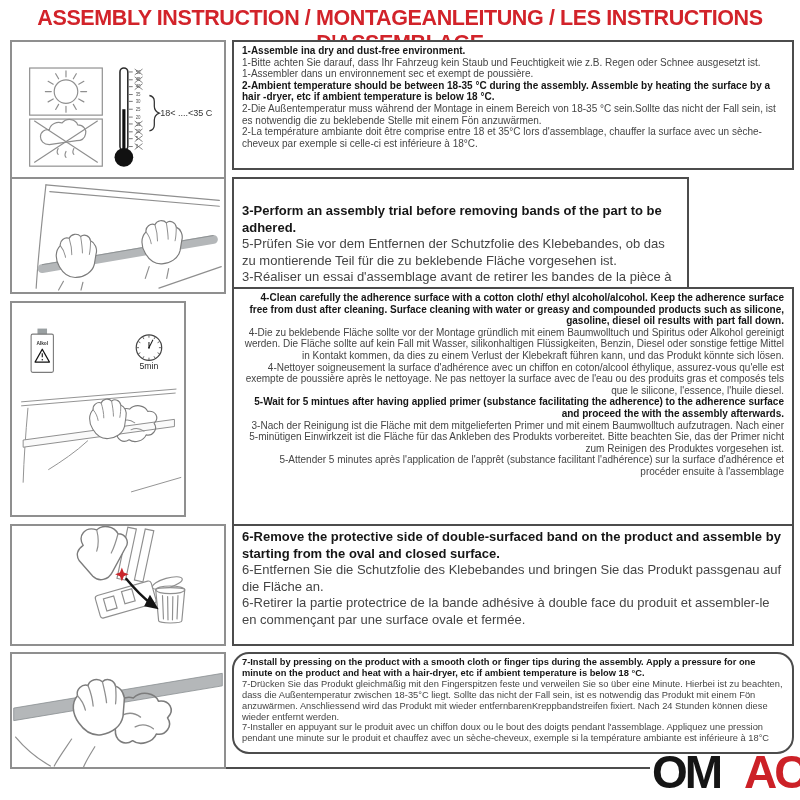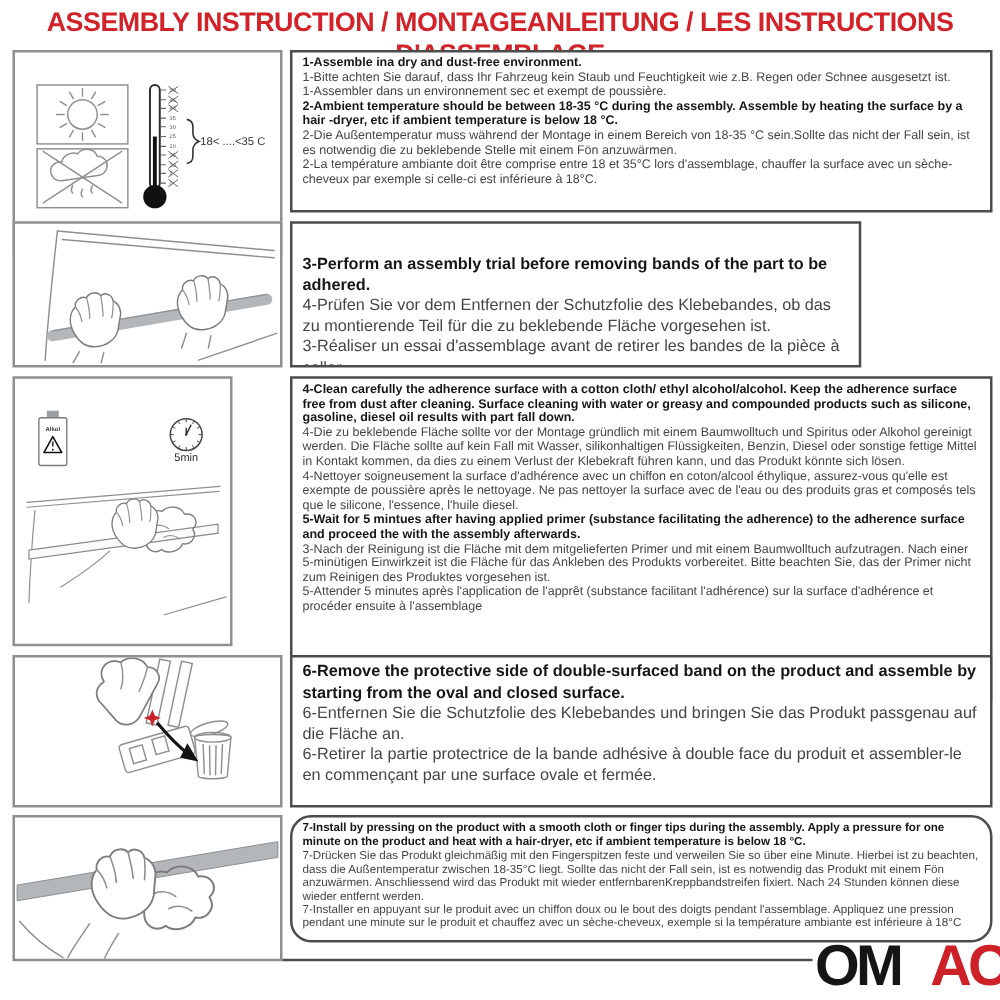--- a/index.html
+++ b/index.html
@@ -19,21 +19,21 @@
   .xsmall p { font-size:9.3px;  line-height:10.9px; }
   .large  p { font-size:13px;   line-height:16.5px; }
   .txt p.b { font-weight:bold; color:#161616; }
   .gap { margin-top:10px; }
 
   #row1i {left:10px;  top:40px;  width:216px; height:164px;}
   #row1t {left:232px; top:40px;  width:562px; height:130px;}
   #row2i {left:10px;  top:177px; width:216px; height:117px;}
   #row2t {left:232px; top:177px; width:457px; height:117px; padding-top:24px;}
   #row3i {left:10px;  top:301px; width:176px; height:216px;}
-  #row3t {left:232px; top:301px; width:562px; height:260px;}
+  #row3t {left:232px; top:287px; width:562px; height:260px;text-align:right;}
   #row4i {left:10px;  top:524px; width:216px; height:122px;}
   #row4t {left:232px; top:524px; width:562px; height:122px; }
   #row5i {left:10px;  top:652px; width:216px; height:117px;}
   #row5t {left:232px; top:652px; width:562px; height:102px;border-radius:17px;}
 
   .rule { position:absolute; left:226px; top:767px; width:424px; height:2px; background:#4c4c4c; }
   .logo {
     position:absolute; left:652px; top:747px; width:146px; height:50px;
     font-weight:bold; font-size:46px; letter-spacing:-3px; line-height:50px; text-align:right;
     white-space:nowrap;
@@ -126,21 +126,21 @@
       <line x1="30" y1="88" x2="206" y2="58" stroke="#8d9193" stroke-width="1"></line>
     </g>
     <use href="#fist" transform="translate(40,62) rotate(-9) scale(0.85)"></use>
     <path class="ln2" d="M52,105 L47,114 M72,106 L70,114"></path>
     <use href="#fist" transform="translate(128,48) rotate(-9) scale(0.85)"></use>
     <path class="ln2" d="M140,90 L136,102 M160,92 L158,102"></path>
   </svg>
 </div>
 <div class="txt large" id="row2t">
   <p class="b">3-Perform an assembly trial before removing bands of the part to be adhered.</p>
-  <p>4-Prüfen Sie vor dem Entfernen der Schutzfolie des Klebebandes, ob das zu montierende Teil für die zu beklebende Fläche vorgesehen ist.</p>
+  <p>5-Prüfen Sie vor dem Entfernen der Schutzfolie des Klebebandes, ob das zu montierende Teil für die zu beklebende Fläche vorgesehen ist.</p>
   <p>3-Réaliser un essai d'assemblage avant de retirer les bandes de la pièce à coller</p>
 </div>
 
 <div class="illus" id="row3i">
   <svg viewBox="0 0 216 216">
     <g>
       <rect x="32" y="7" width="12" height="8" fill="#9aa0a2"></rect>
       <rect x="24" y="14" width="28" height="48" rx="2" class="ln wfill"></rect>
       <text x="38" y="27" font-size="6" font-weight="bold" fill="#333" text-anchor="middle">Alkol</text>
       <g>

